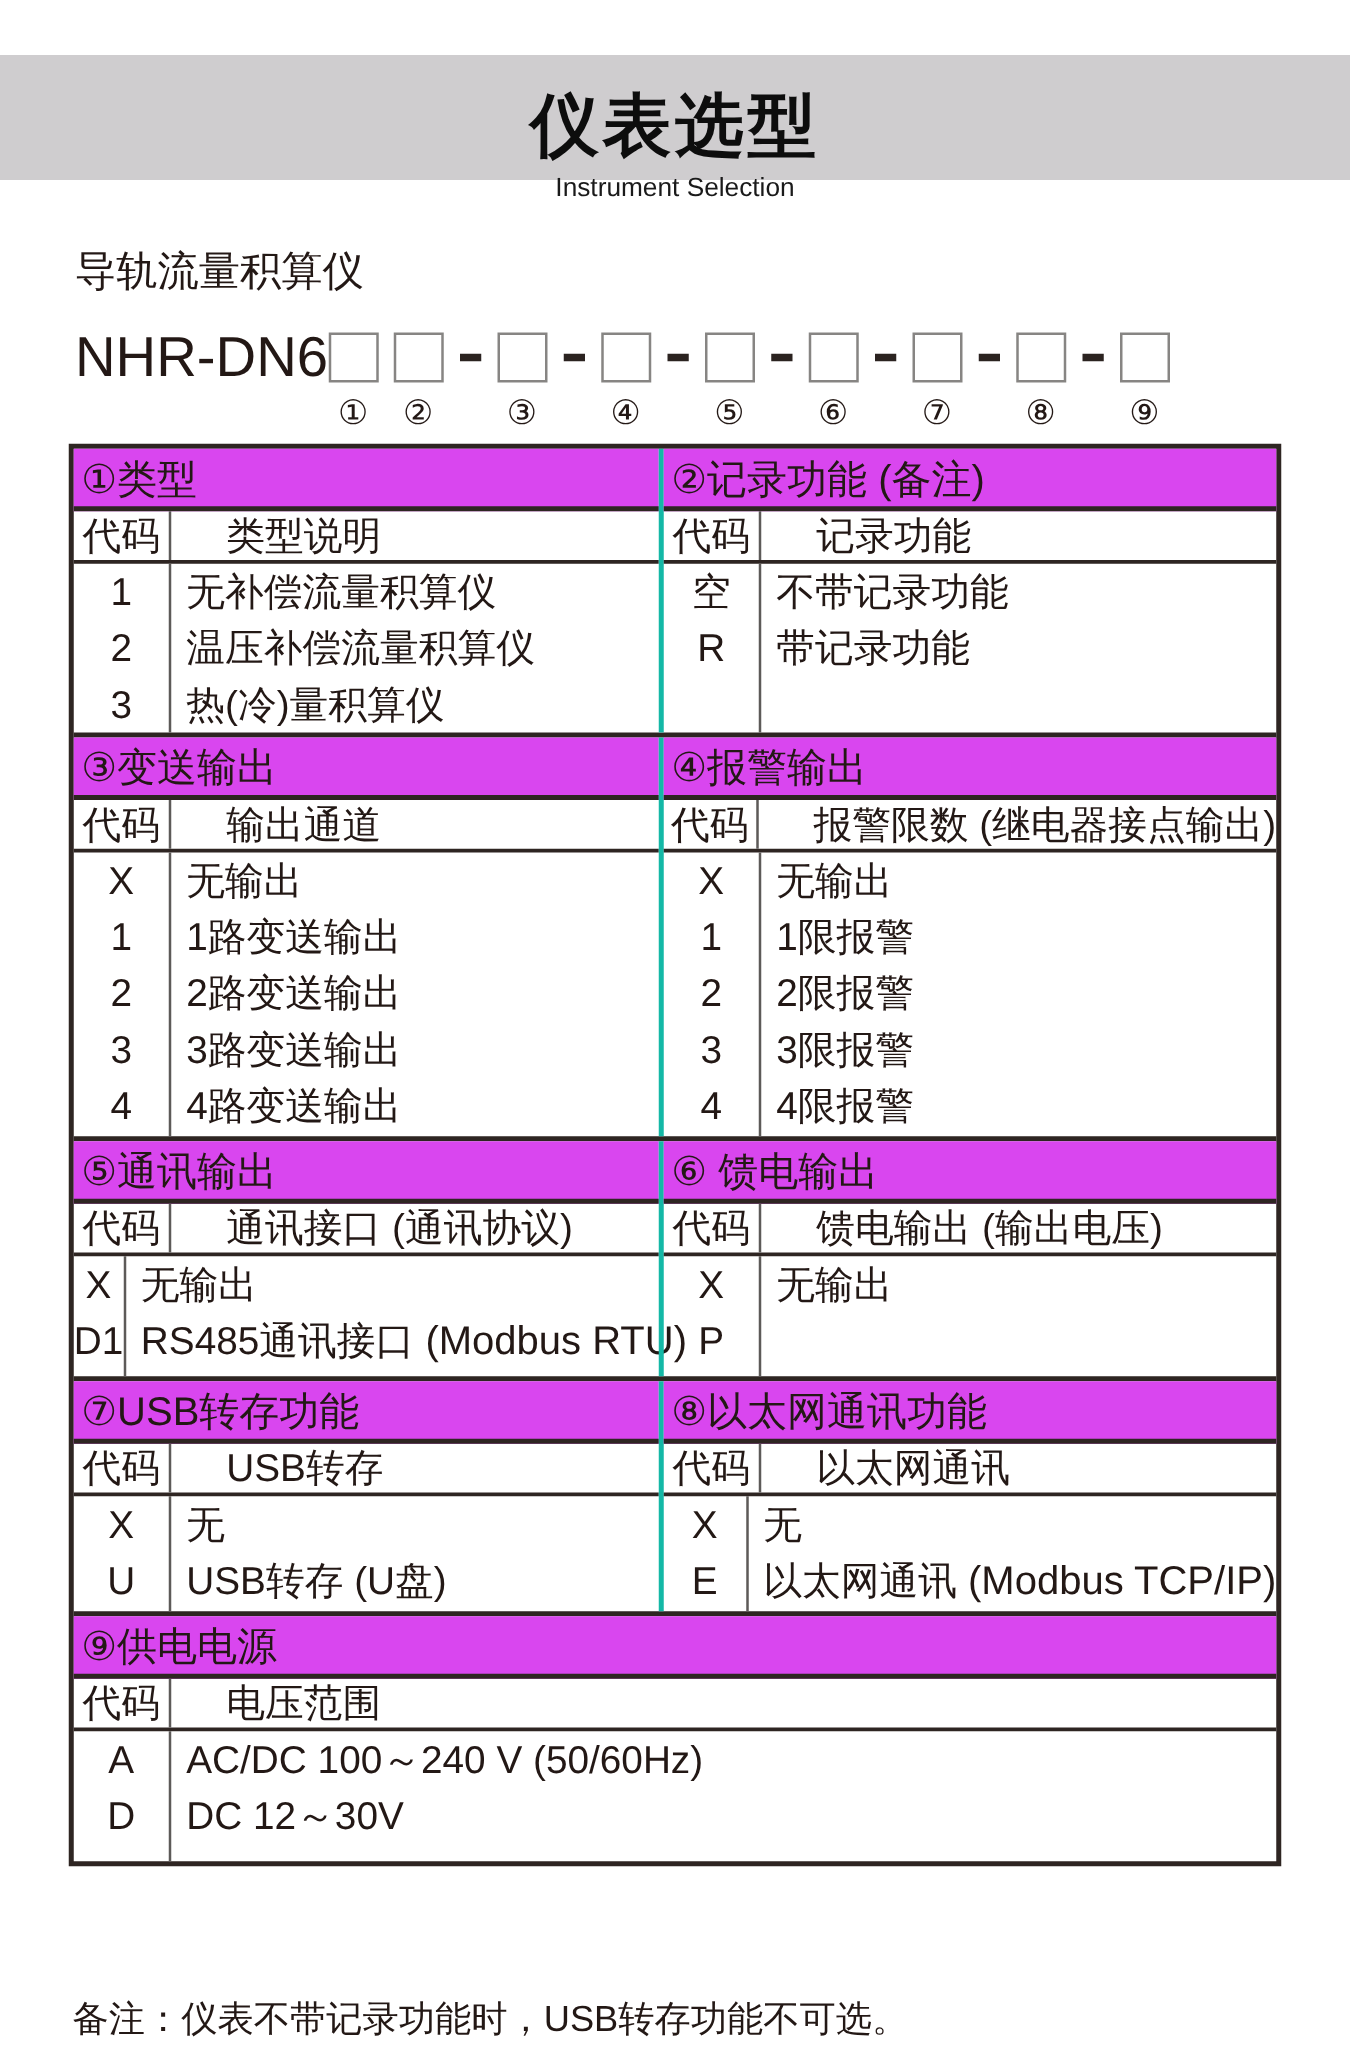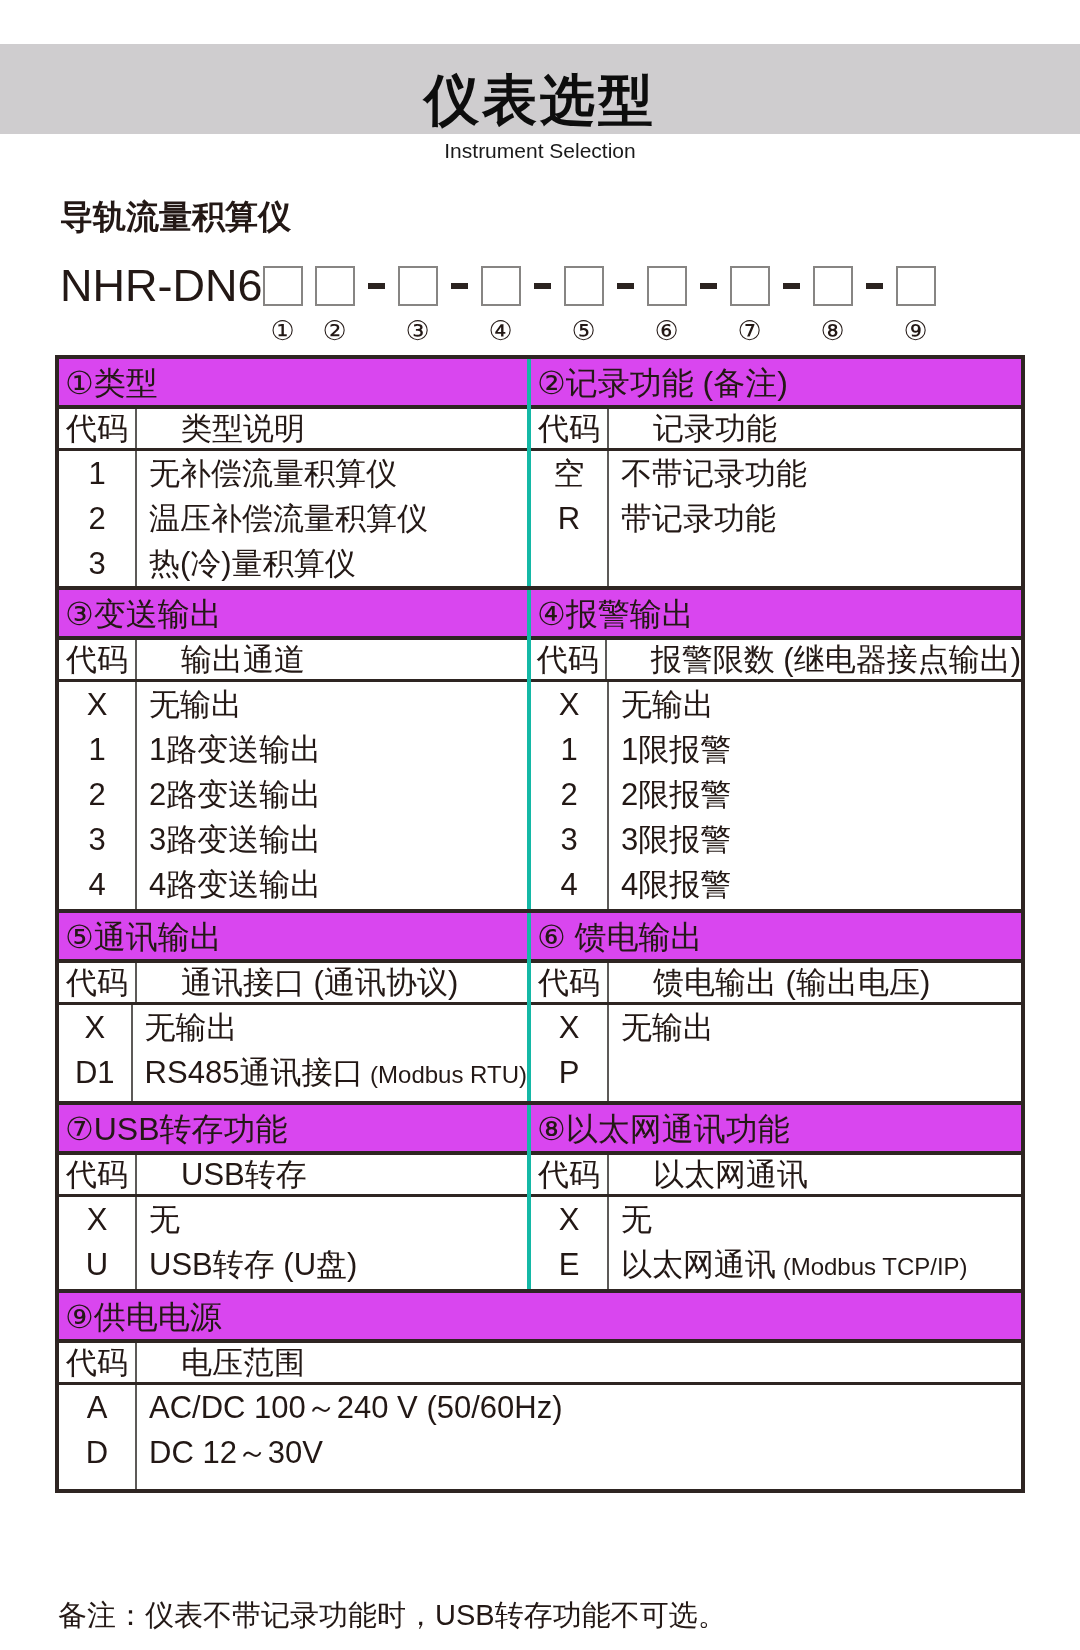--- a/index.html
+++ b/index.html
@@ -5,29 +5,29 @@
   * { box-sizing: border-box; }
   html,body { margin:0; padding:0; }
   body {
     width:1080px; height:1650px; background:#ffffff; overflow:hidden;
     font-family:"Liberation Sans","DejaVu Sans",sans-serif;
     color:#231815; position:relative;
   }
 
   
   .banner {
-    position:absolute; top:44px; left:0; width:1080px; height:90px;
+    position:absolute; top:44px; left:0; width:1080px; height:100px;
     background:#cfcdcf; text-align:center;
   }
   .banner-title { font-size:55px; font-weight:700; letter-spacing:3px; margin-top:20px; color:#0d0d0d; }
   .banner-sub   { font-size:21px; margin-top:1px; color:#1a1a1a; }
 
   
   .model { position:absolute; top:195px; left:60px; width:960px; }
-  .product-name { font-size:33px; font-weight:700; }
+  .product-name { font-size:33px; font-weight:400; }
   .code-row { display:flex; align-items:flex-start; margin-top:26px; }
   .prefix { font-size:45px; font-weight:500; height:42px; line-height:40px; white-space:nowrap; }
   .unit { display:flex; flex-direction:column; align-items:center; }
   .unit.gap-l { margin-left:12px; }
   .box { width:40px; height:40px; border:2px solid #878583; background:#fff; }
   .num { margin-top:9px; font-size:27px; color:#231815; font-family:"DejaVu Serif","DejaVu Sans",serif; }
   .dash-wrap { height:40px; display:flex; align-items:center; margin:0 13px; }
   .dash { width:17px; height:6px; background:#2b2320; }
 
   
@@ -46,21 +46,21 @@
     padding-left:6px; white-space:nowrap;
   }
   .sub-row { display:flex; height:42px; border-bottom:3px solid #2e2522; font-size:31px; font-weight:500; }
   .sub-row .code { width:78px; border-right:2px solid #5d5a58; display:flex; align-items:center; justify-content:center; }
   .sub-row .desc { flex:1; display:flex; align-items:center; padding-left:12px; white-space:nowrap;margin-left:32px; }
   .body { flex:1; display:flex; }
   .code-col { width:78px; border-right:2px solid #5d5a58; display:flex; flex-direction:column; }
   .code-col > div { height:45px; line-height:45px; font-size:31px; text-align:center; }
   .desc-col { flex:1; display:flex; flex-direction:column; }
   .desc-col > div { height:45px; line-height:45px; font-size:31px; padding-left:12px; white-space:nowrap; }
-  .small { font-size:24px; }
+  .small { font-size:32px; }
   .mh1 { min-height:135px; } .mh2 { min-height:227px; } .mh3 { min-height:96px; }
   .mh4 { min-height:92px; }  .mh5 { min-height:104px; }
 
   
   .note { position:absolute; top:1596px; left:58px; font-size:29px; font-weight:500; }
 </style>
 </head>
 <body>
 
 <div class="banner">

